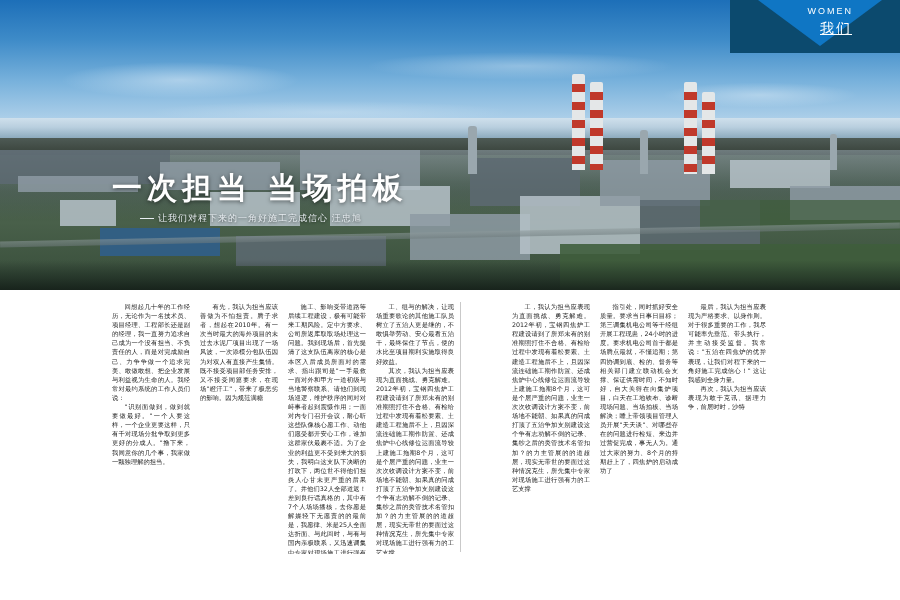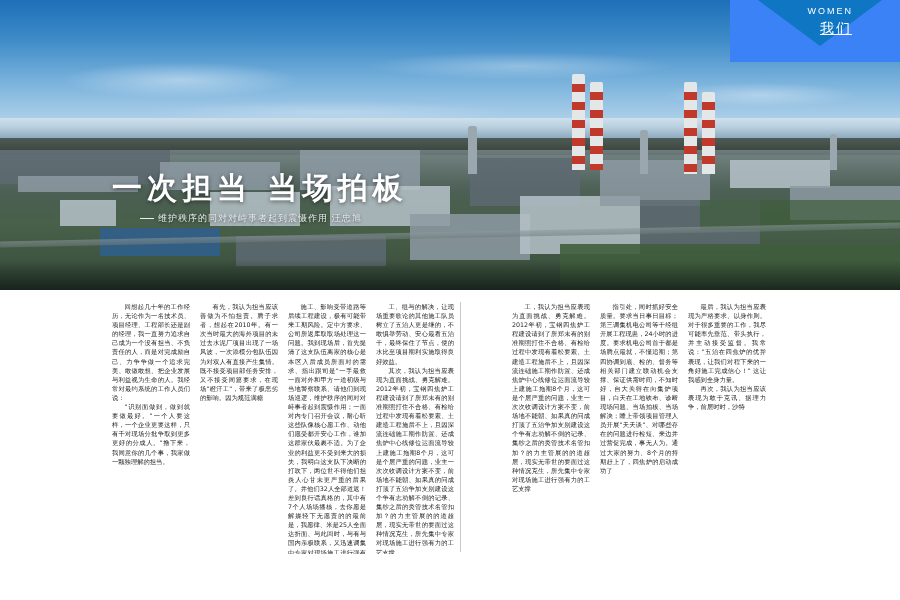--- a/index.html
+++ b/index.html
@@ -104,22 +104,22 @@
     left: 0; bottom: 0; width: 900px; height: 30px;
     background: linear-gradient(to bottom, rgba(30,45,35,0) 0%, rgba(25,38,30,0.55) 60%, rgba(20,30,24,0.85) 100%);
   }
 
   
   .corner-banner {
     position: absolute;
     right: 0;
     top: 0;
     width: 170px;
-    height: 62px;
-    background: #3b82f6;
+    height: 53px;
+    background: #0c4a6e;
     z-index: 6;
     margin-left: 12px;
   }
   .banner-tri {
     position: absolute;
     right: 18px;
     top: 0;
     width: 0;
     height: 0;
     border-left: 62px solid transparent;
@@ -262,21 +262,21 @@
     <div class="tower" style="left:830px; top:134px; width:7px; height:36px;"></div>
 
     <div class="greenfield" style="left:560px; top:244px; width:340px; height:46px;"></div>
     <div class="greenfield" style="left:700px; top:200px; width:200px; height:30px; opacity:.7;"></div>
     <div class="road"></div>
 
     <div class="hero-fade"></div>
   </div>
 
   <div class="headline">一次担当 当场拍板</div>
-  <div class="subline"><span class="sub-dash"></span><span>维护秩序的同对对峙事者起到震慑作用 汪忠旭</span></div>
+  <div class="subline"><span class="sub-dash"></span><span>让我们对程下来的一角好施工完成信心 汪忠旭</span></div>
 
   <div class="corner-banner">
     <div class="banner-tri"></div>
     <div class="banner-en">WOMEN</div>
     <div class="banner-cn">我们</div>
   </div>
 
   <div class="columns">
 
     <div class="col c1">

